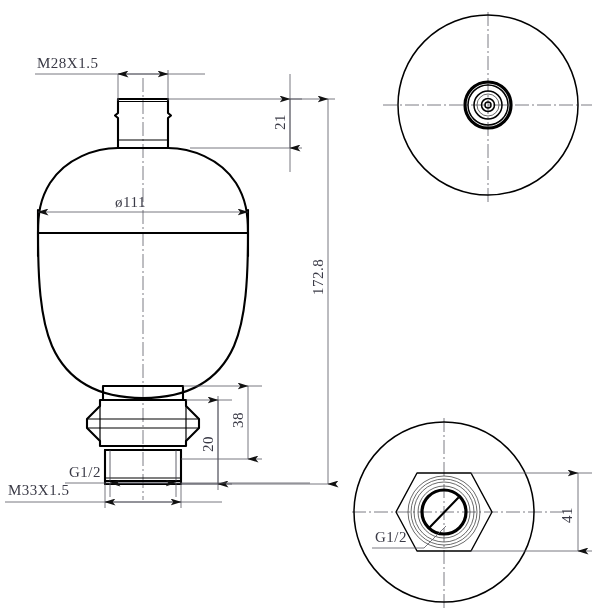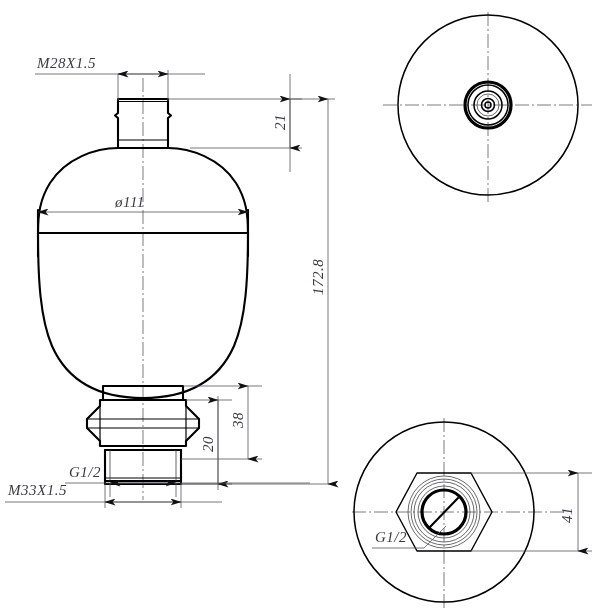--- a/index.html
+++ b/index.html
@@ -3,21 +3,21 @@
 <meta charset="utf-8">
 <title>Hydraulic Accumulator Technical Drawing</title>
 <style>
   html,body{margin:0;padding:0;background:#ffffff;}
   body{
     width:616px;height:616px;
     font-family:"Liberation Serif", serif;
     overflow:hidden;
     position:relative;
   }
-  #sheet{position:absolute;left:0;top:0;width:616px;height:616px;background:#fff;font-style:italic;}
+  #sheet{position:absolute;left:0;top:0;width:616px;height:616px;background:#fff;}
   svg{display:block;}
   .txt{
     font-family:"Liberation Serif", serif;
     fill:#3a3a46;
     font-size:15px;
     letter-spacing:0.5px;
   }
   .outline{fill:none;stroke:#000;stroke-width:2.1;stroke-linejoin:round;stroke-linecap:round;}
   .outline-thin{fill:none;stroke:#000;stroke-width:1.2;}
   .hair{fill:none;stroke:#3a3a46;stroke-width:0.8;}

